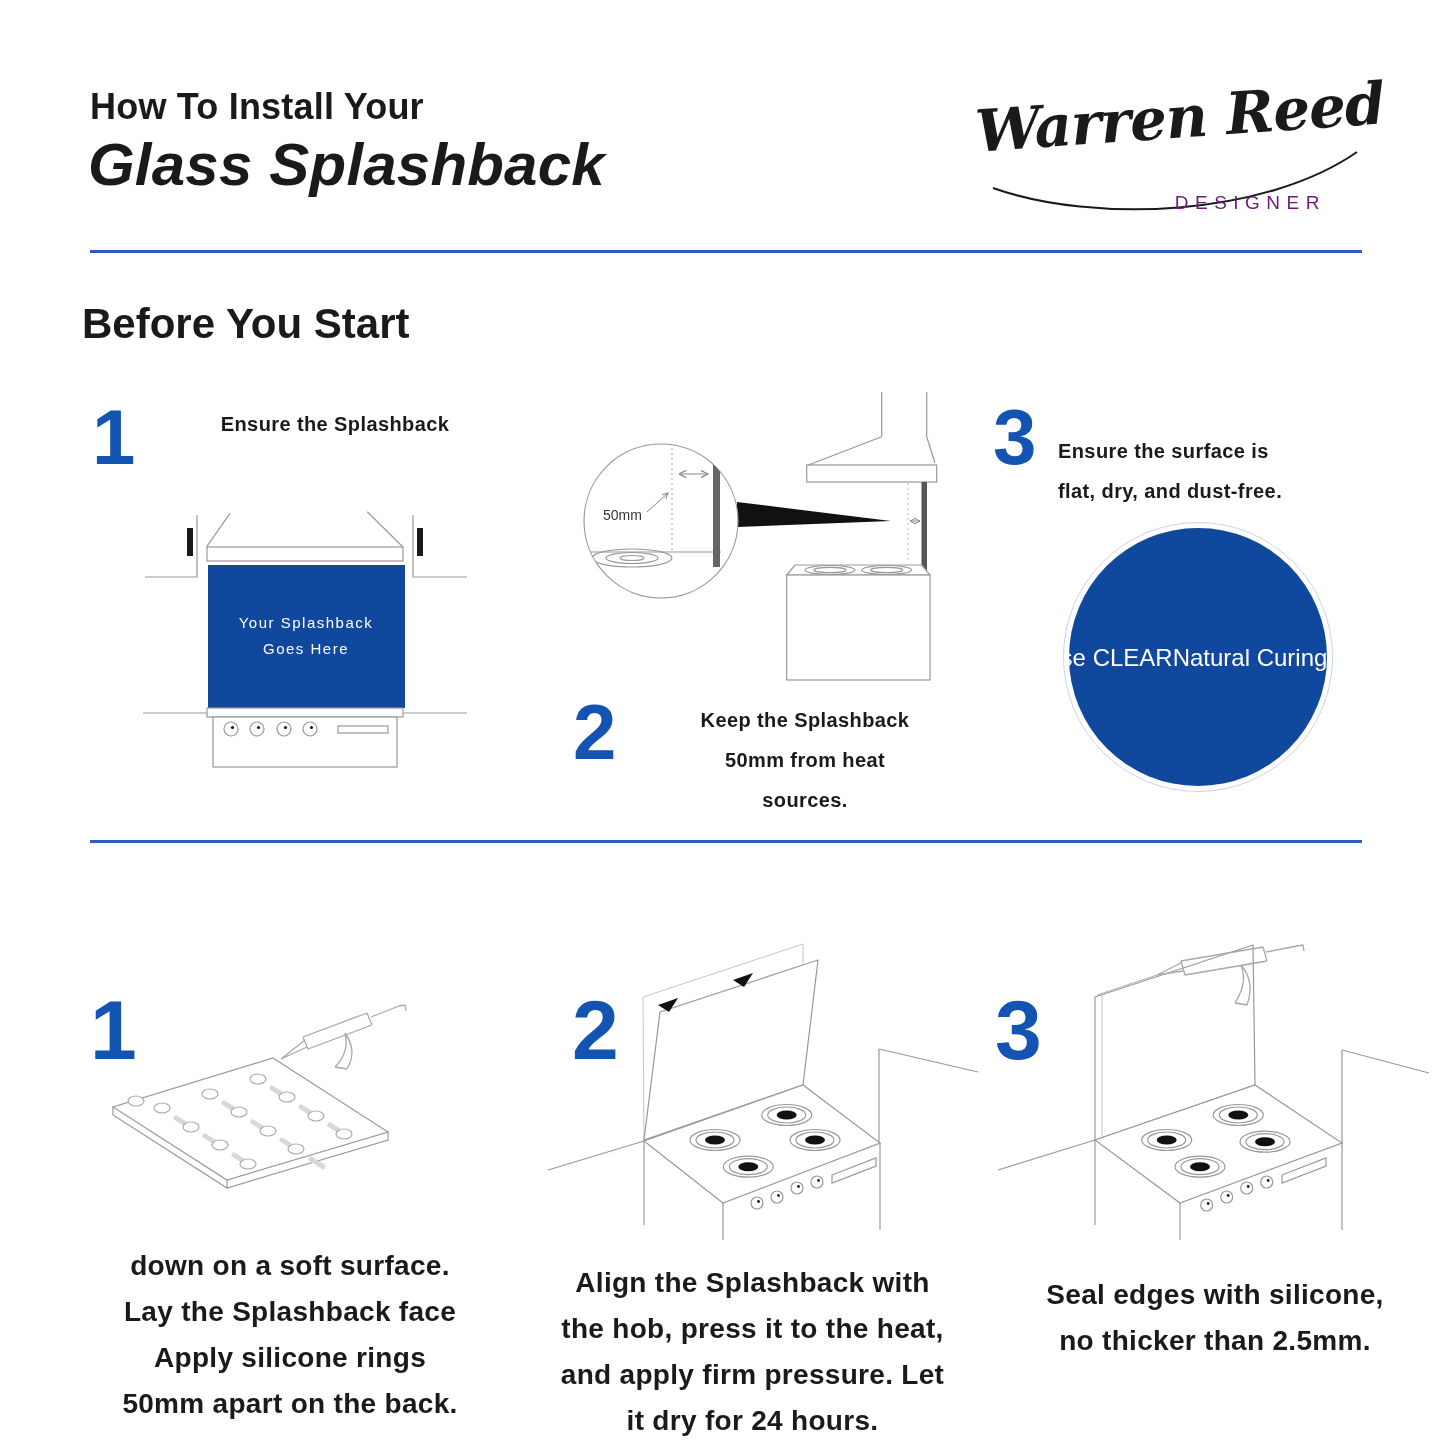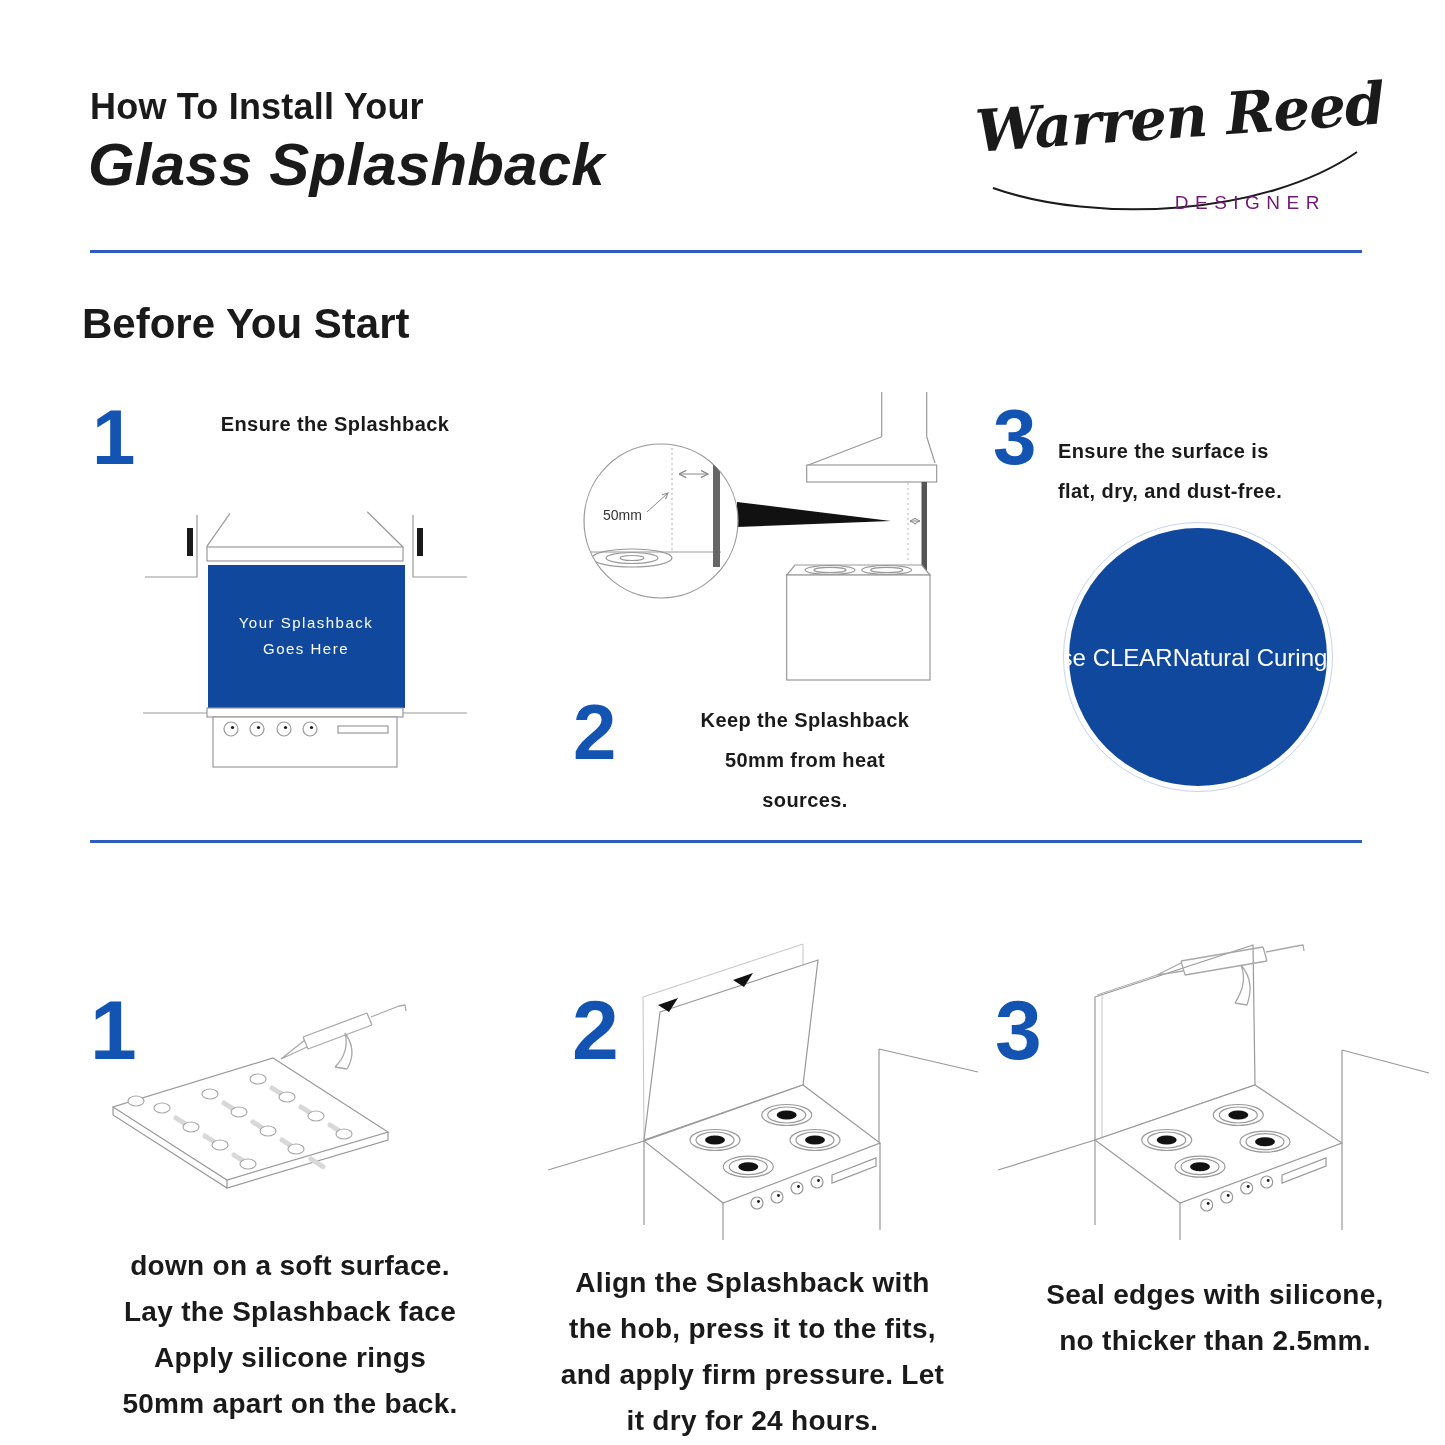--- a/index.html
+++ b/index.html
@@ -235,21 +235,21 @@
         <circle cx="277" cy="247" r="6"></circle>
       <circle cx="218.5" cy="266.5" r="1.4" fill="#1a1a1a" stroke="none"></circle>
       <circle cx="238.5" cy="260.5" r="1.4" fill="#1a1a1a" stroke="none"></circle>
       <circle cx="258.5" cy="251.5" r="1.4" fill="#1a1a1a" stroke="none"></circle>
       <circle cx="278.5" cy="245.5" r="1.4" fill="#1a1a1a" stroke="none"></circle>
     </g>
     <polygon points="292,240 336,223 336,231 292,248" class="sketch"></polygon>
   </svg>
   <div class="abs caption" style="left:525px;top:1260px;width:455px;">
     <div>Align the Splashback with</div>
-    <div>the hob, press it to the fits,</div>
+    <div>the hob, press it to the heat,</div>
     <div>and apply firm pressure. Let</div>
     <div>it dry for 24 hours.</div>
   </div>
 
   <div class="abs step-number num-xl" style="left:995px;top:988px;">3</div>
   <svg class="abs" style="left:985px;top:935px;" width="455" height="305" viewBox="0 0 455 305">
     <polygon points="110,62 268,10 270,150 110,205" class="sketch-fill" stroke="#8a8a8a"></polygon>
     <line x1="117" y1="60" x2="117" y2="203" class="sketch-light"></line>
     <line x1="112" y1="60" x2="172" y2="40" stroke="#b0b0b0" stroke-width="1"></line>
     <g stroke="#a8a8a8" stroke-width="1.3" fill="none">

